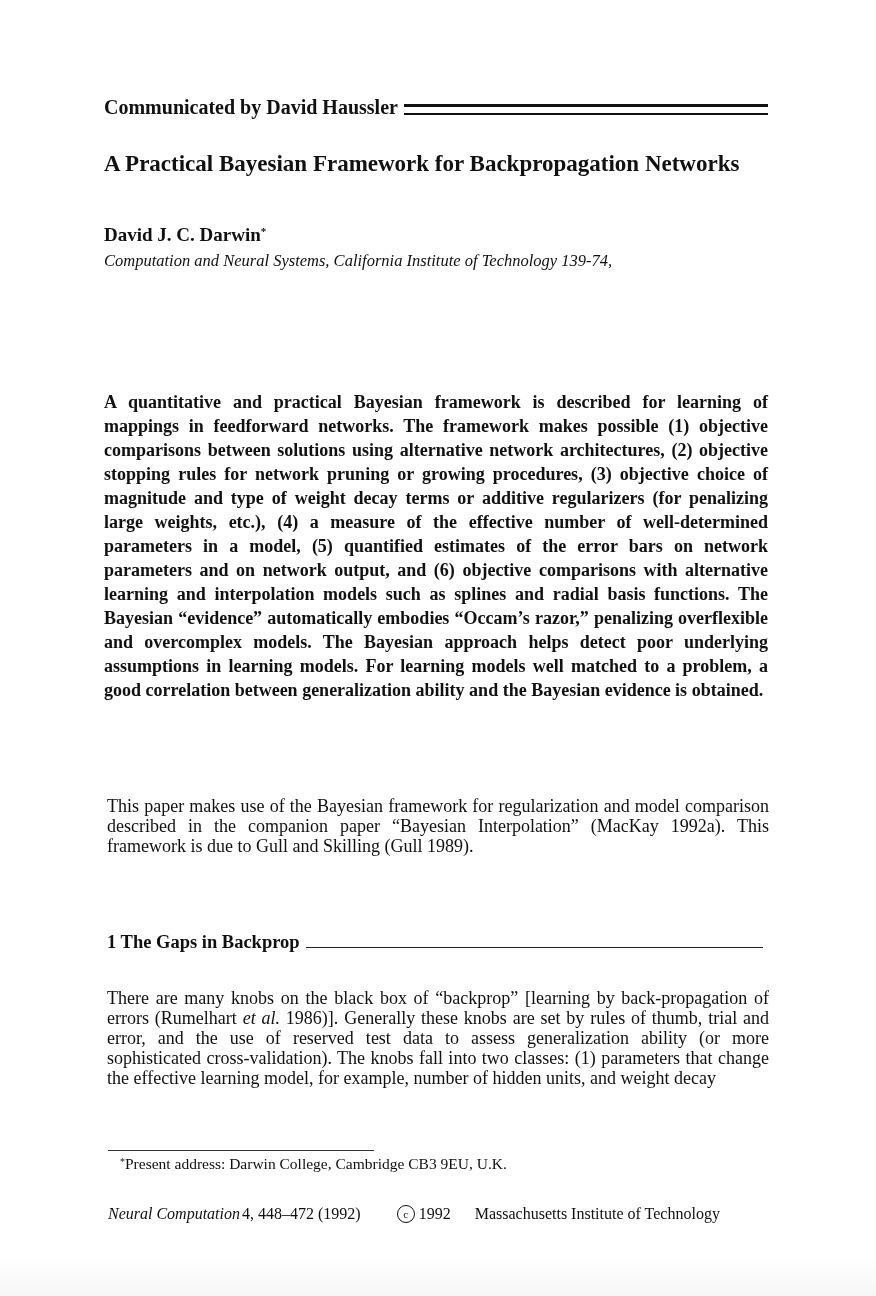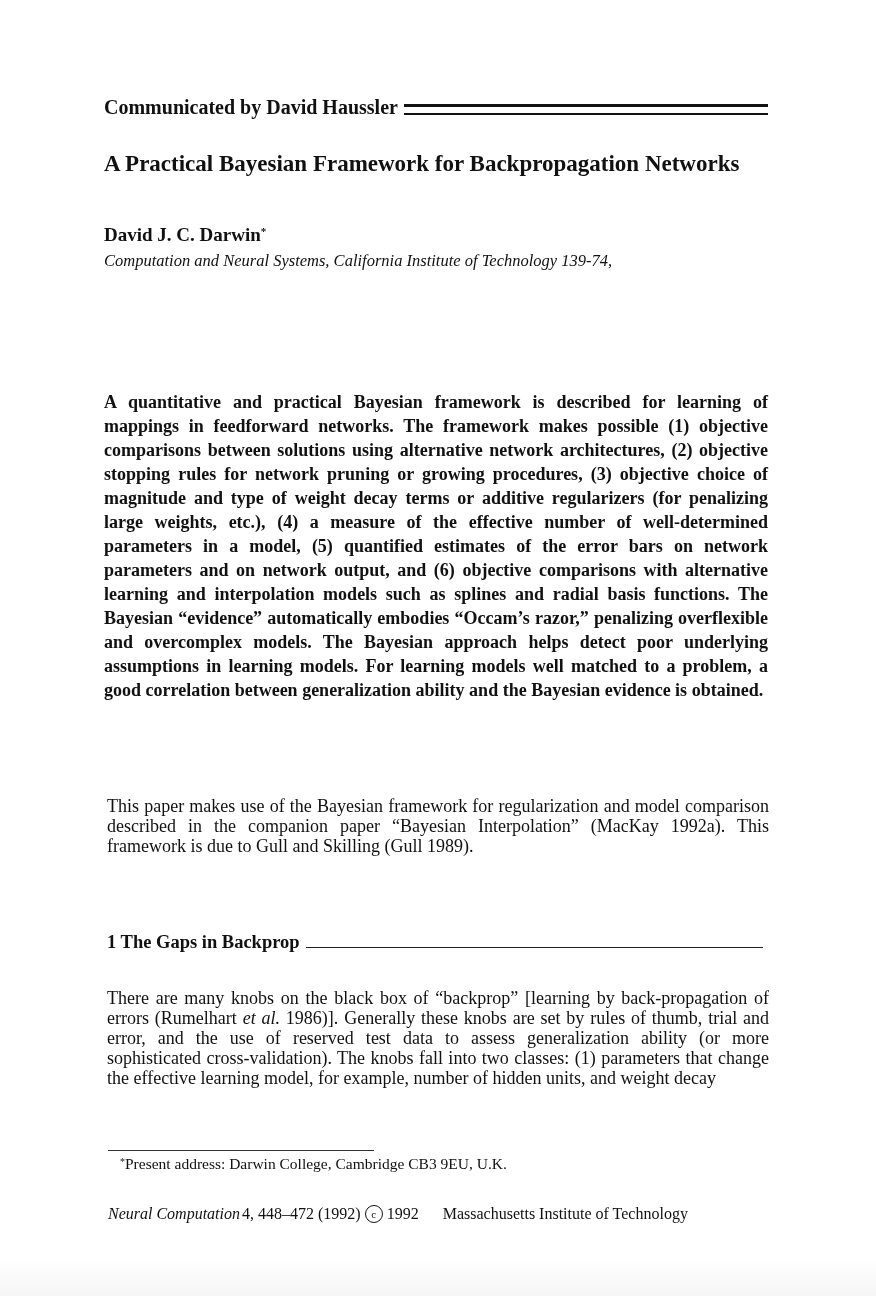--- a/index.html
+++ b/index.html
@@ -62,21 +62,21 @@
     position: absolute; left: 120px; top: 1155px;
     font-size: 15.5px;
   }
   .footnote sup { font-size: 10px; vertical-align: 4px; }
   .citation {
     position: absolute; left: 108px; top: 1205px; width: 670px;
     font-size: 16px; white-space: nowrap;
   }
   .citation .journal { font-style: italic; }
   .citation .vol { font-weight: normal; margin-left: 2px; }
-  .citation .copy { margin-left: 0; }
+  .citation .copy { margin-left: 32px; }
   .citation .copy-sym {
     display: inline-block; width: 16px; height: 16px; border: 1px solid #111;
     border-radius: 50%; text-align: center; font-size: 11px; line-height: 16px;
     vertical-align: 1px;
   }
   .citation .org { margin-left: 24px; }
 </style>
 </head>
 <body>
 

